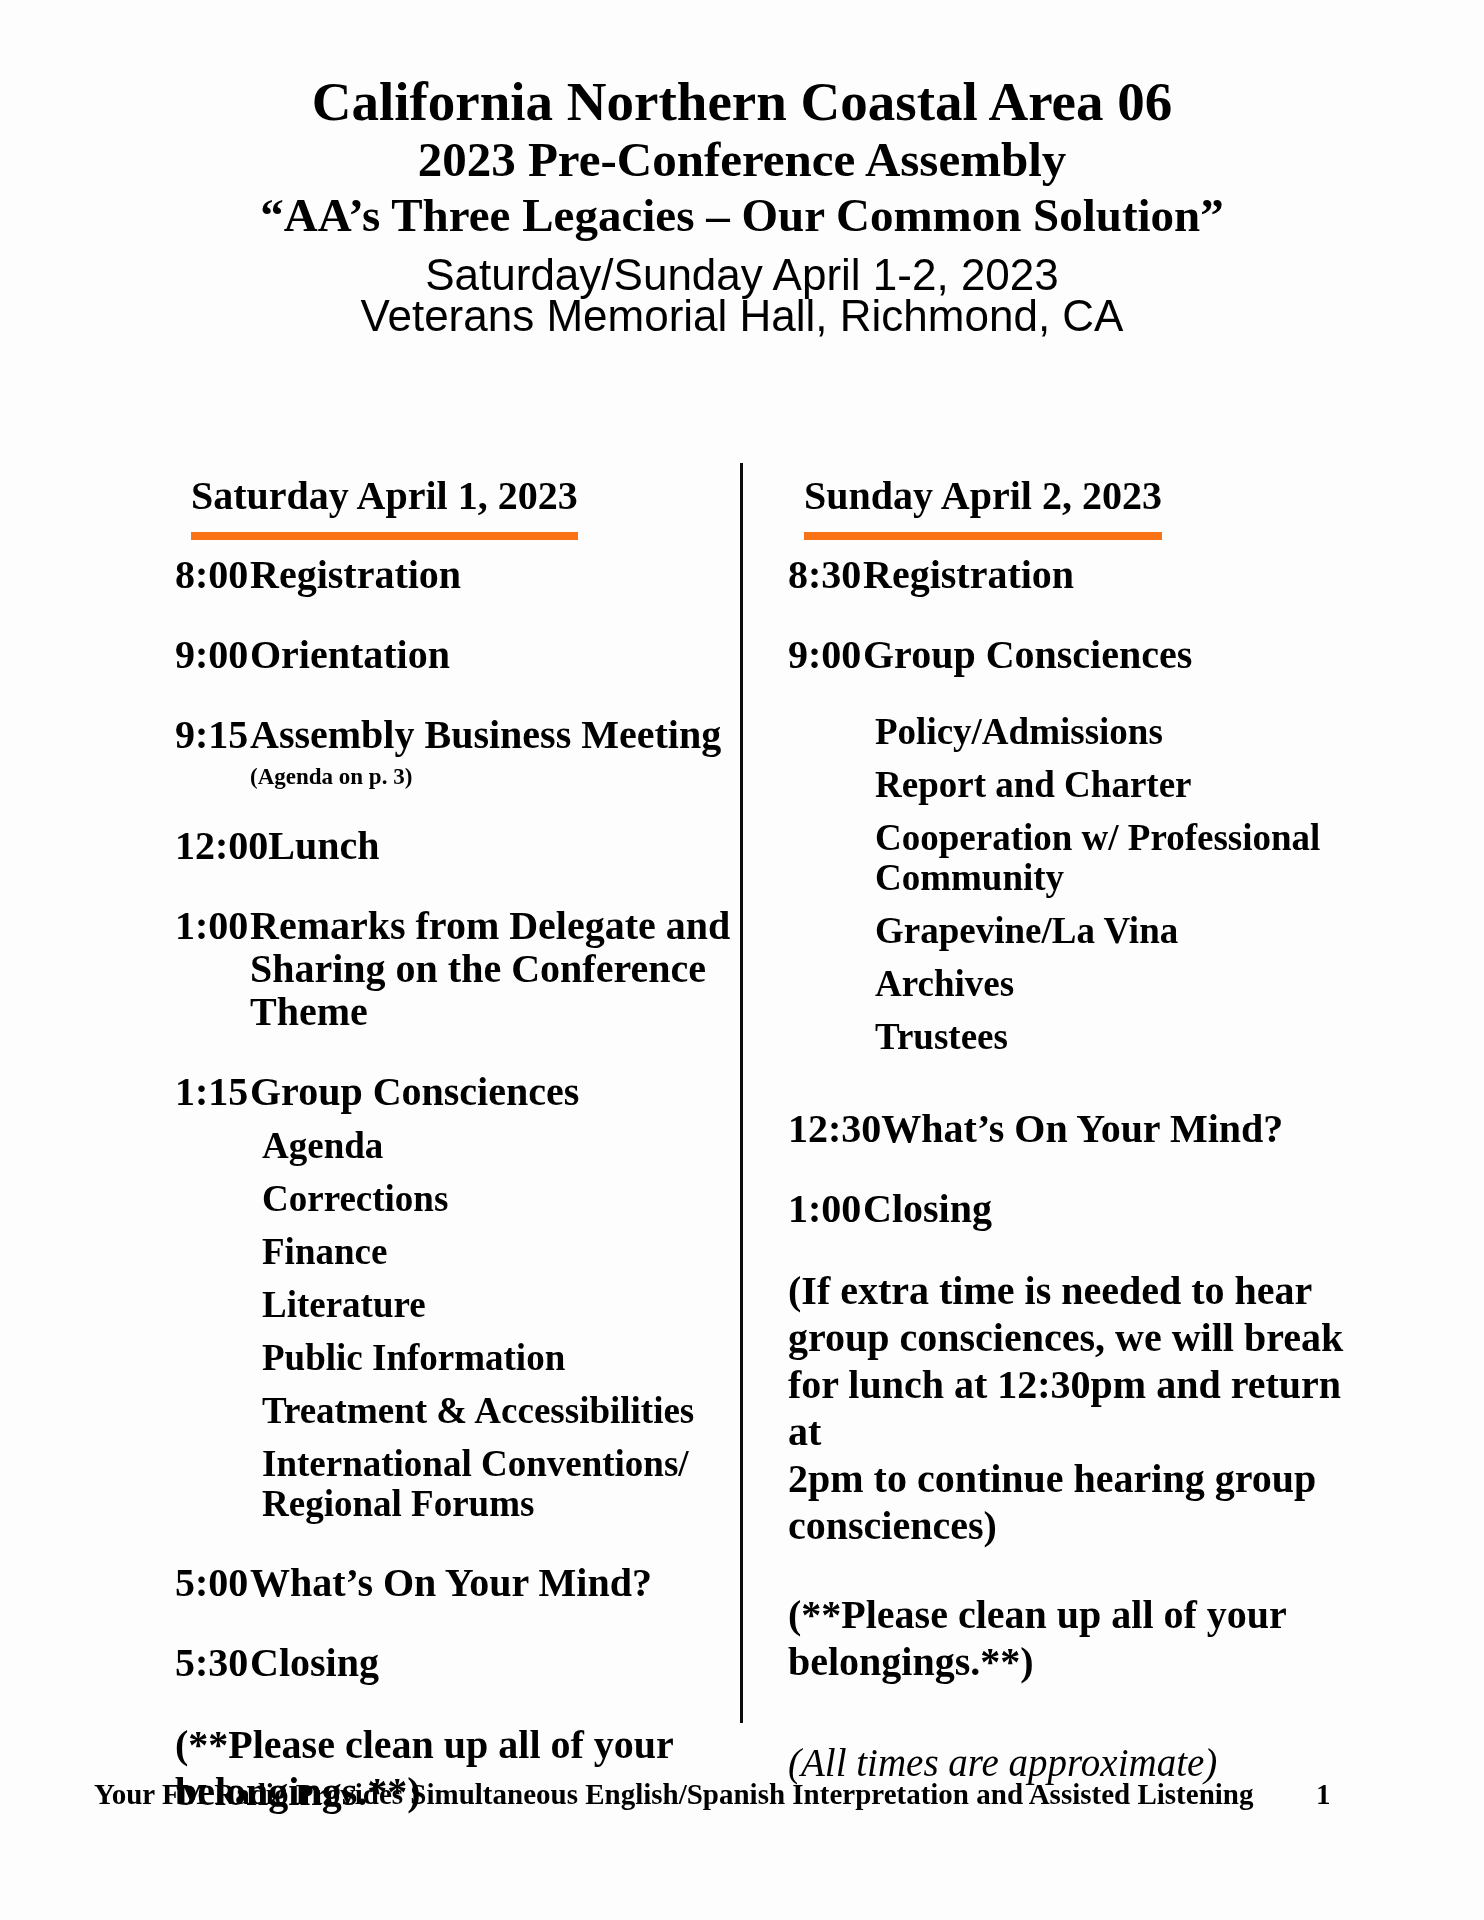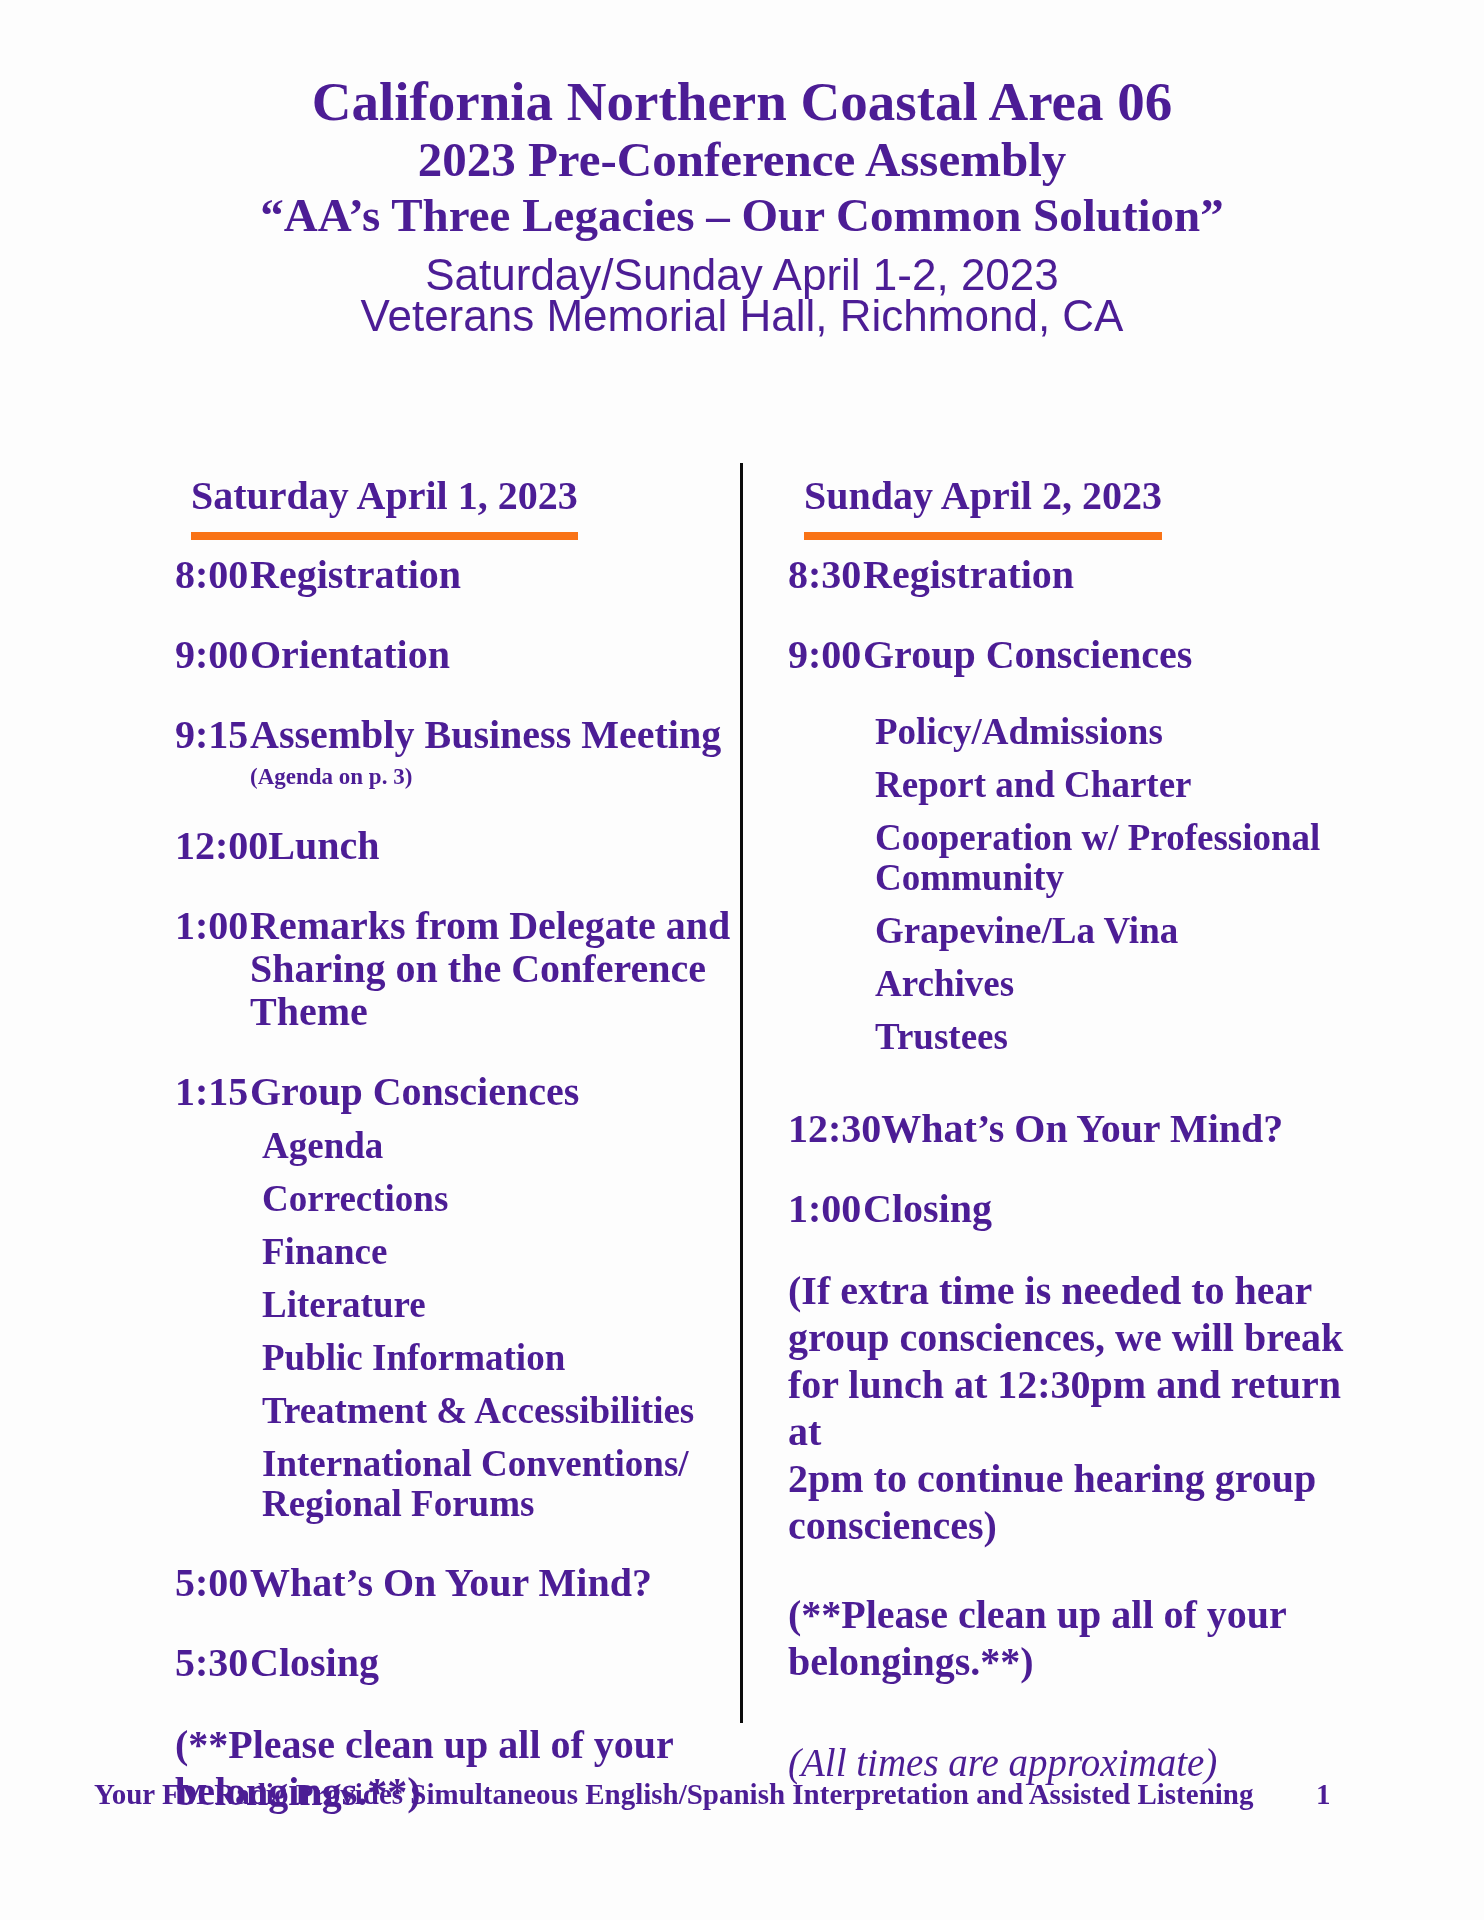--- a/index.html
+++ b/index.html
@@ -4,21 +4,21 @@
 <style>
   html, body { margin: 0; padding: 0; background: #e8e8e8; }
   .page {
     position: relative;
     width: 1484px;
     height: 1920px;
     margin: 0 auto;
     background: #fdfdfd;
     overflow: hidden;
     font-family: "Liberation Serif", "DejaVu Serif", serif;
-    color: #4c1d95;
+    color: #000000;
   }
 
   
   .doc-header { padding-top: 72px; text-align: center; }
   .t1 { font-size: 55px; line-height: 60px; font-weight: bold; }
   .t2 { font-size: 49px; line-height: 56px; font-weight: bold; }
   .t3 { font-size: 47px; line-height: 54px; font-weight: bold; margin-bottom: 12px; }
   .sans {
     font-family: "Liberation Sans", "DejaVu Sans", sans-serif;
     font-size: 44px;

